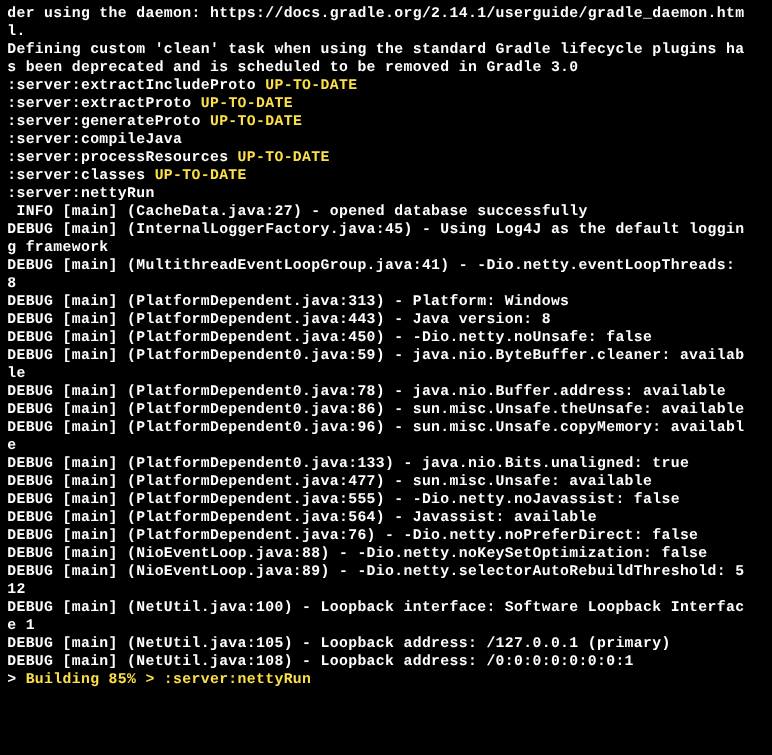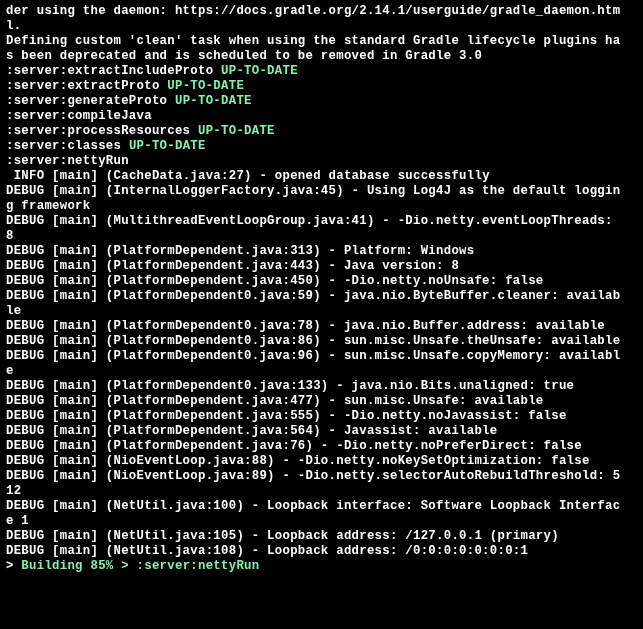--- a/index.html
+++ b/index.html
@@ -15,19 +15,19 @@
     overflow: hidden;
     font-weight: bold;
     letter-spacing: 0.3px;
   }
   #term {
     padding: 4px 16px 2px 6px;
     white-space: pre-wrap;
     word-break: break-all;
   }
   .line { display: block; }
-  .olive { color: #86efac; }
+  .olive { color: #fde047; }
   .white { color: #ffffff; }
 </style>
 </head>
 <body>
 
 <div id="term"><span class="line"><span class="white">der using the daemon: https://docs.gradle.org/2.14.1/userguide/gradle_daemon.html.</span></span><span class="line"><span class="white">Defining custom 'clean' task when using the standard Gradle lifecycle plugins has been deprecated and is scheduled to be removed in Gradle 3.0</span></span><span class="line"><span class="white">:server:extractIncludeProto </span><span class="olive">UP-TO-DATE</span></span><span class="line"><span class="white">:server:extractProto </span><span class="olive">UP-TO-DATE</span></span><span class="line"><span class="white">:server:generateProto </span><span class="olive">UP-TO-DATE</span></span><span class="line"><span class="white">:server:compileJava</span></span><span class="line"><span class="white">:server:processResources </span><span class="olive">UP-TO-DATE</span></span><span class="line"><span class="white">:server:classes </span><span class="olive">UP-TO-DATE</span></span><span class="line"><span class="white">:server:nettyRun</span></span><span class="line"><span class="white"> INFO [main] (CacheData.java:27) - opened database successfully</span></span><span class="line"><span class="white">DEBUG [main] (InternalLoggerFactory.java:45) - Using Log4J as the default logging framework</span></span><span class="line"><span class="white">DEBUG [main] (MultithreadEventLoopGroup.java:41) - -Dio.netty.eventLoopThreads: 8</span></span><span class="line"><span class="white">DEBUG [main] (PlatformDependent.java:313) - Platform: Windows</span></span><span class="line"><span class="white">DEBUG [main] (PlatformDependent.java:443) - Java version: 8</span></span><span class="line"><span class="white">DEBUG [main] (PlatformDependent.java:450) - -Dio.netty.noUnsafe: false</span></span><span class="line"><span class="white">DEBUG [main] (PlatformDependent0.java:59) - java.nio.ByteBuffer.cleaner: available</span></span><span class="line"><span class="white">DEBUG [main] (PlatformDependent0.java:78) - java.nio.Buffer.address: available</span></span><span class="line"><span class="white">DEBUG [main] (PlatformDependent0.java:86) - sun.misc.Unsafe.theUnsafe: available</span></span><span class="line"><span class="white"></span></span><span class="line"><span class="white">DEBUG [main] (PlatformDependent0.java:96) - sun.misc.Unsafe.copyMemory: available</span></span><span class="line"><span class="white">DEBUG [main] (PlatformDependent0.java:133) - java.nio.Bits.unaligned: true</span></span><span class="line"><span class="white">DEBUG [main] (PlatformDependent.java:477) - sun.misc.Unsafe: available</span></span><span class="line"><span class="white">DEBUG [main] (PlatformDependent.java:555) - -Dio.netty.noJavassist: false</span></span><span class="line"><span class="white">DEBUG [main] (PlatformDependent.java:564) - Javassist: available</span></span><span class="line"><span class="white">DEBUG [main] (PlatformDependent.java:76) - -Dio.netty.noPreferDirect: false</span></span><span class="line"><span class="white">DEBUG [main] (NioEventLoop.java:88) - -Dio.netty.noKeySetOptimization: false</span></span><span class="line"><span class="white">DEBUG [main] (NioEventLoop.java:89) - -Dio.netty.selectorAutoRebuildThreshold: 512</span></span><span class="line"><span class="white">DEBUG [main] (NetUtil.java:100) - Loopback interface: Software Loopback Interface 1</span></span><span class="line"><span class="white">DEBUG [main] (NetUtil.java:105) - Loopback address: /127.0.0.1 (primary)</span></span><span class="line"><span class="white">DEBUG [main] (NetUtil.java:108) - Loopback address: /0:0:0:0:0:0:0:1</span></span><span class="line"><span class="white">&gt; </span><span class="olive">Building 85% &gt; :server:nettyRun</span></span></div>
 
 </body></html>

